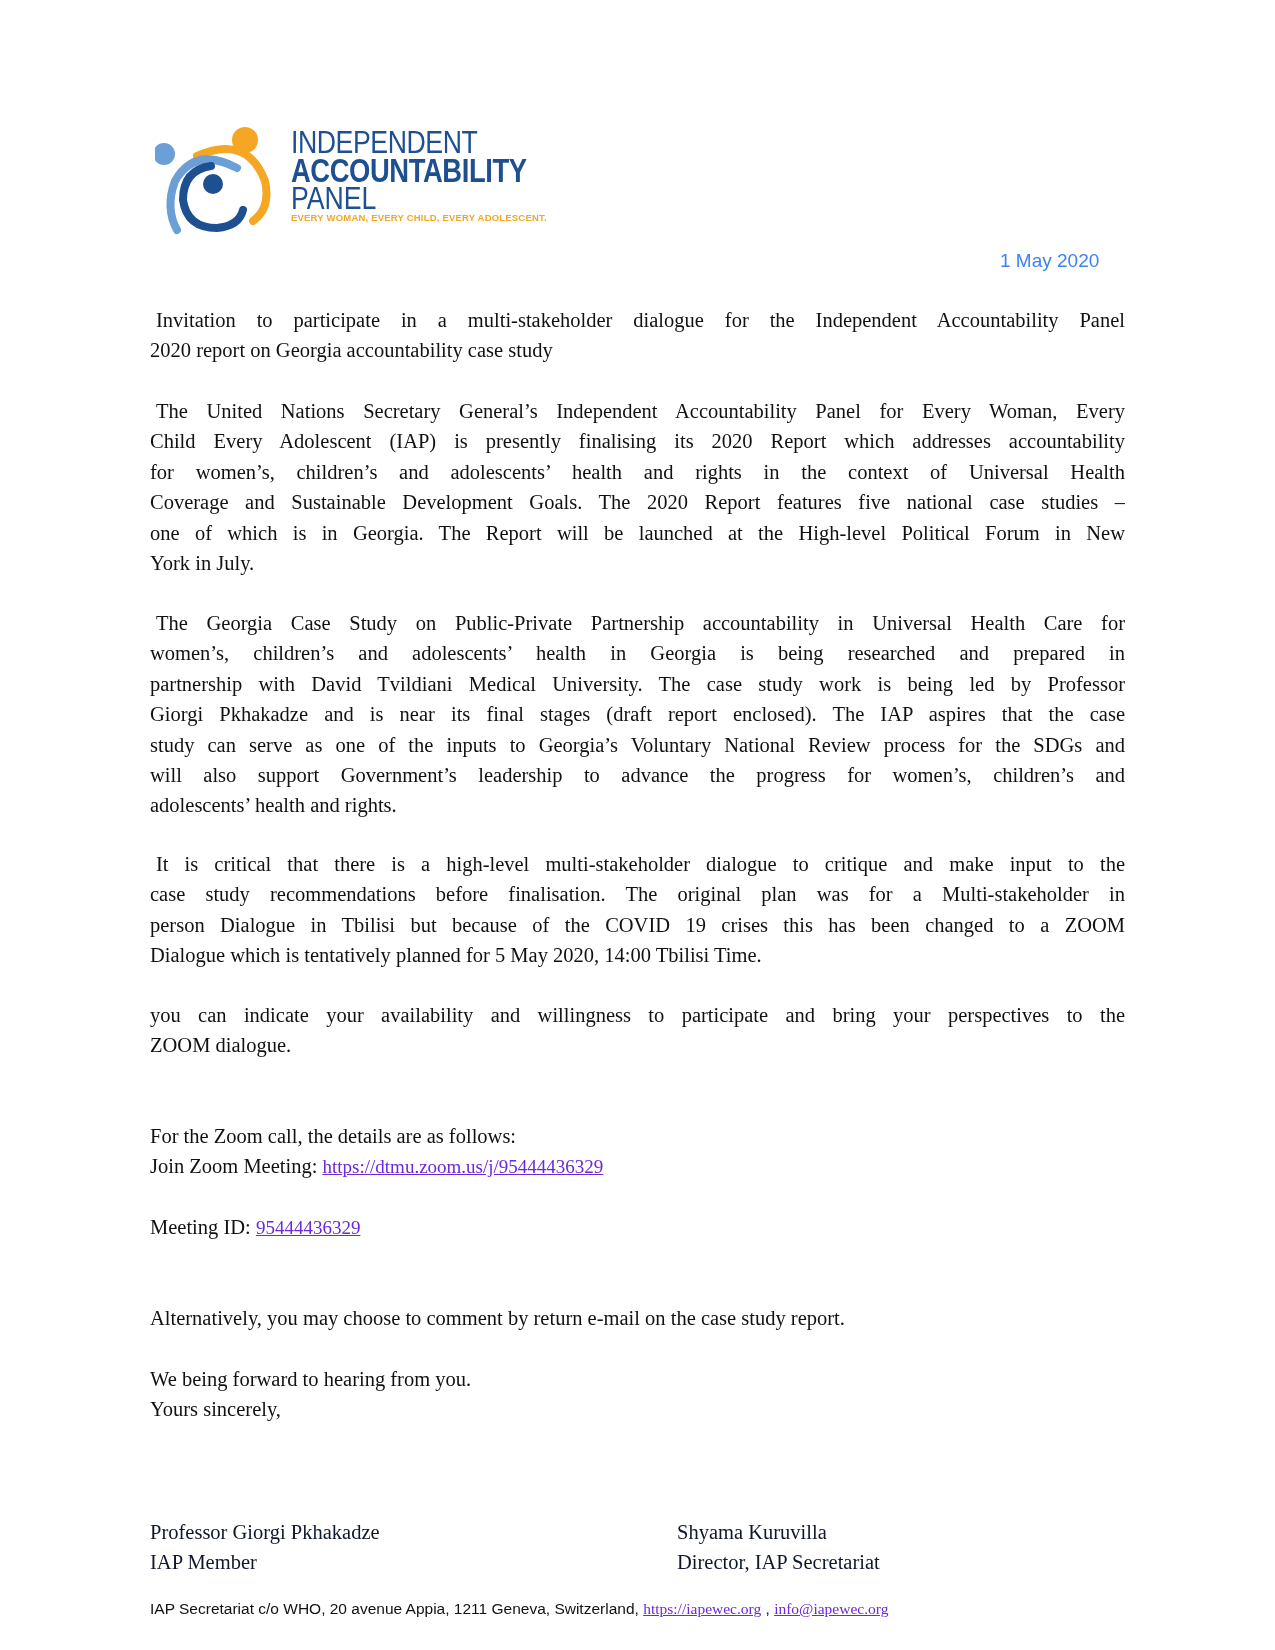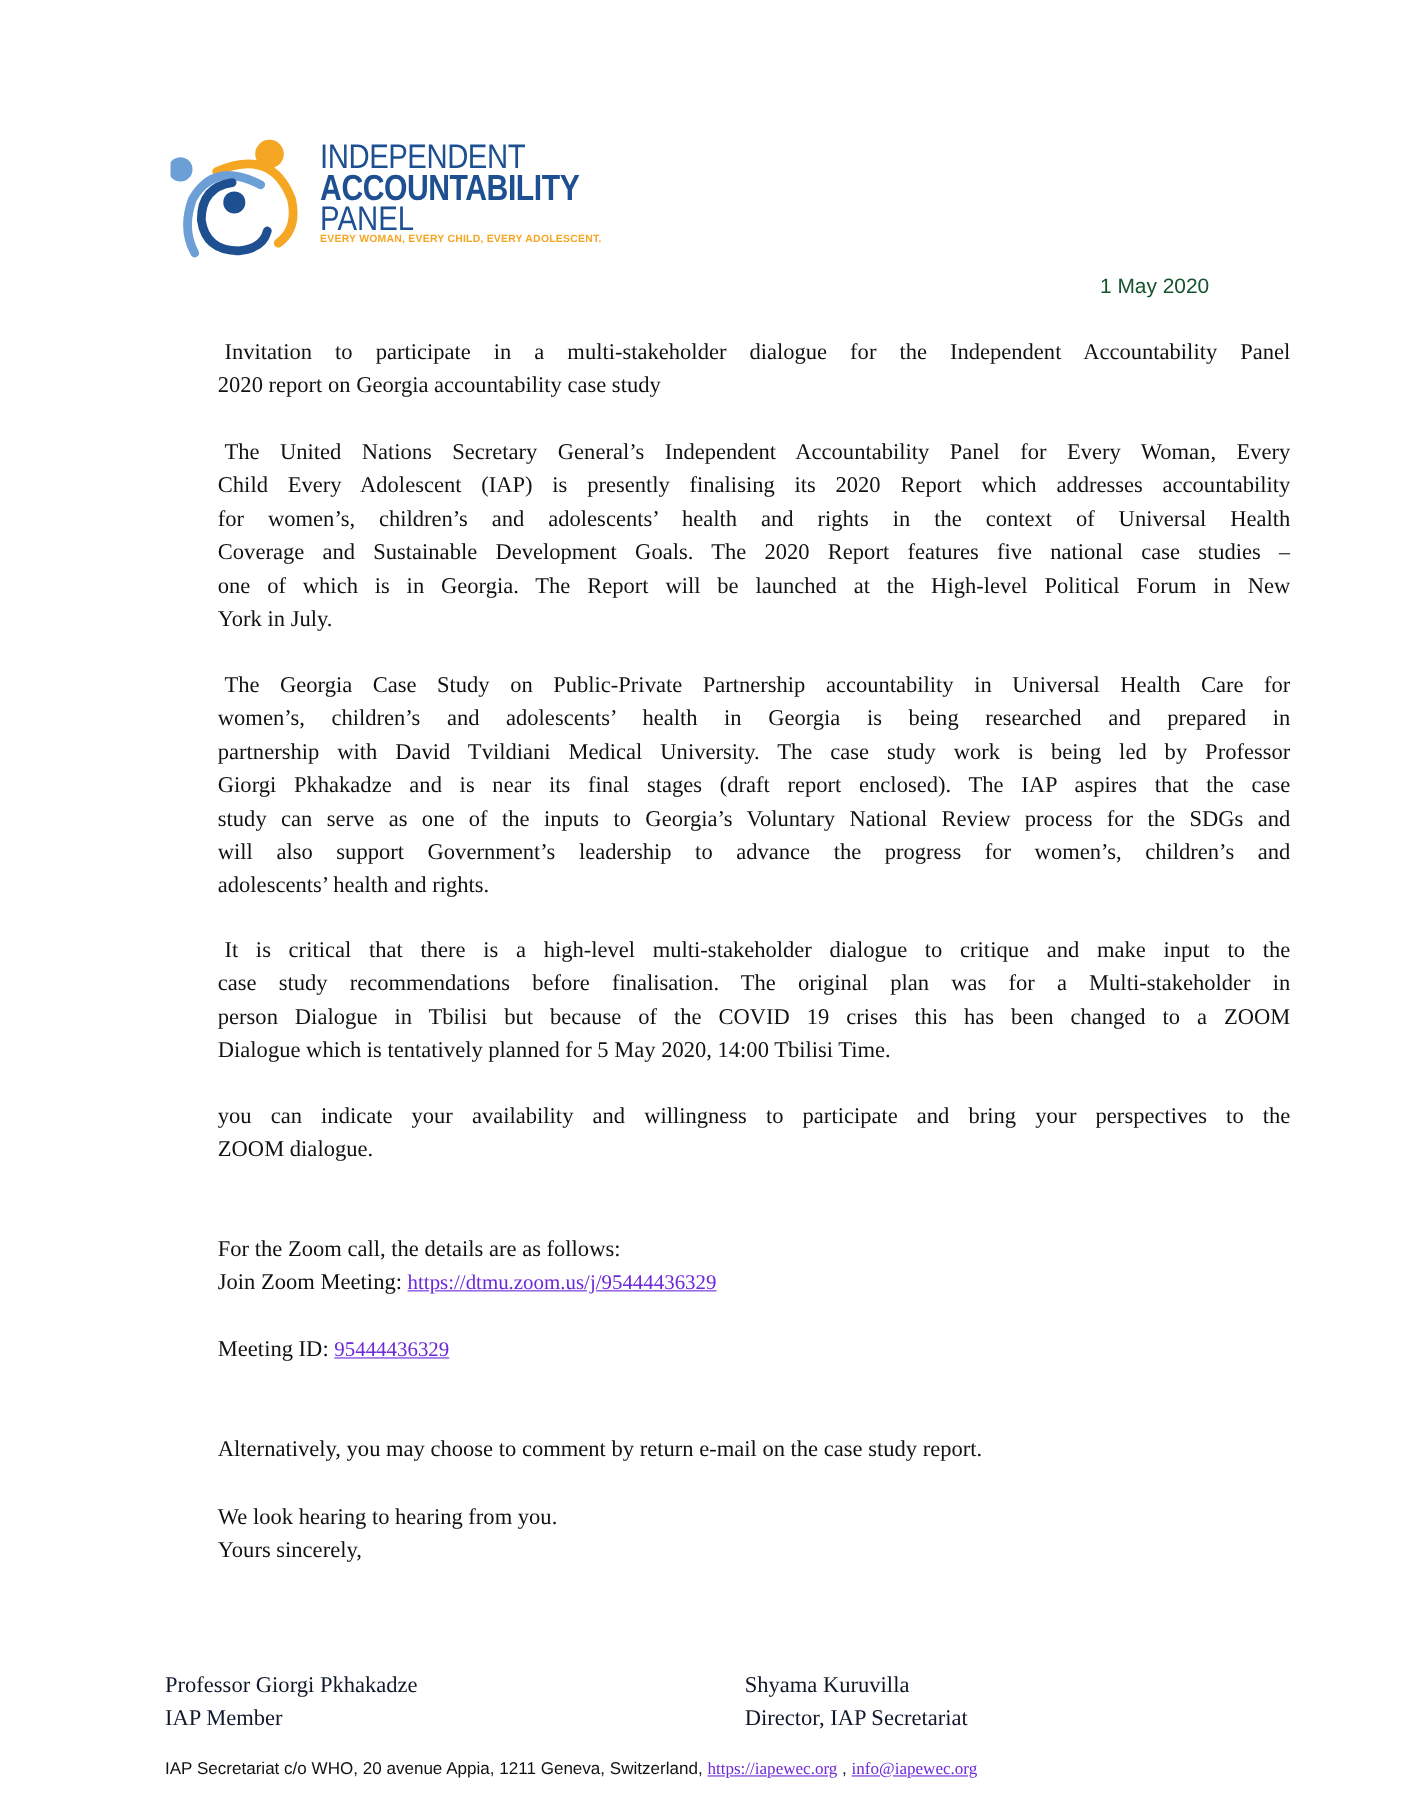--- a/index.html
+++ b/index.html
@@ -9,23 +9,23 @@
   
   .logo { position: absolute; left: 155px; top: 126px; width: 420px; height: 118px; }
   .logo-mark { position: absolute; left: 0; top: 0; width: 125px; height: 118px; }
   .logo-text { position: absolute; left: 136px; top: 3px; width: 290px; }
   .logo-line1 { font-family: "Liberation Sans", sans-serif; font-size: 31px; line-height: 27px; color: #1d4f91; letter-spacing: -0.5px; transform: scaleX(0.86); transform-origin: left; white-space: nowrap; }
   .logo-line2 { font-family: "Liberation Sans", sans-serif; font-weight: bold; font-size: 33px; line-height: 29px; color: #1d4f91; letter-spacing: -0.5px; transform: scaleX(0.83); transform-origin: left; white-space: nowrap; }
   .logo-line3 { font-family: "Liberation Sans", sans-serif; font-size: 31px; line-height: 27px; color: #1d4f91; transform: scaleX(0.86); transform-origin: left; white-space: nowrap; }
   .logo-tagline { font-family: "Liberation Sans", sans-serif; font-weight: bold; font-size: 9.5px; color: #f5a623; letter-spacing: 0.2px; white-space: nowrap; }
 
   
-  .date { position: absolute; left: 1000px; top: 250px; font-family: "Liberation Sans", sans-serif; font-size: 19px; color: #14532d; white-space: nowrap; }
+  .date { position: absolute; left: 1000px; top: 250px; font-family: "Liberation Sans", sans-serif; font-size: 19px; color: #3b82f6; white-space: nowrap; }
 
-  .block { position: absolute; left: 150px; width: 975px; font-family: "Liberation Serif", serif; font-size: 20.5px; line-height: 30.4px; color: #111; margin-left: 48px; }
+  .block { position: absolute; left: 150px; width: 975px; font-family: "Liberation Serif", serif; font-size: 20.5px; line-height: 30.4px; color: #111; }
   .line { display: block; height: 30.4px; white-space: nowrap; overflow: visible; }
   .line.just { text-align: justify; text-align-last: justify; white-space: normal; overflow: hidden; }
   .line.ind { text-indent: 6px; }
 
   a.link { color: #6d28d9; text-decoration: underline; font-family: Liberation Serif, serif; font-size: 19px; }
 
   .sig { position: absolute; top: 1517px; font-family: Liberation Serif, serif; font-size: 20.5px; line-height: 30.4px; color: #0f172a; white-space: nowrap; }
   .sig-left { left: 150px; }
   .sig-right { left: 677px; }
 
@@ -100,21 +100,21 @@
     <span class="line"><span>Join Zoom Meeting: </span><a class="link" href="#">https://dtmu.zoom.us/j/95444436329</a></span>
     <span class="line"></span>
     <span class="line"><span>Meeting ID: </span><a class="link" href="#">95444436329</a></span>
   </div>
 
   <div class="block" style="top:1303px;">
     <span class="line">Alternatively, you may choose to comment by return e-mail on the case study report.</span>
   </div>
 
   <div class="block" style="top:1364px;">
-    <span class="line">We look hearing to hearing from you.</span>
+    <span class="line">We being forward to hearing from you.</span>
     <span class="line">Yours sincerely,</span>
   </div>
 
   <div class="sig sig-left">
     <div>Professor Giorgi Pkhakadze</div>
     <div>IAP Member</div>
   </div>
   <div class="sig sig-right">
     <div>Shyama Kuruvilla</div>
     <div>Director, IAP Secretariat</div>

